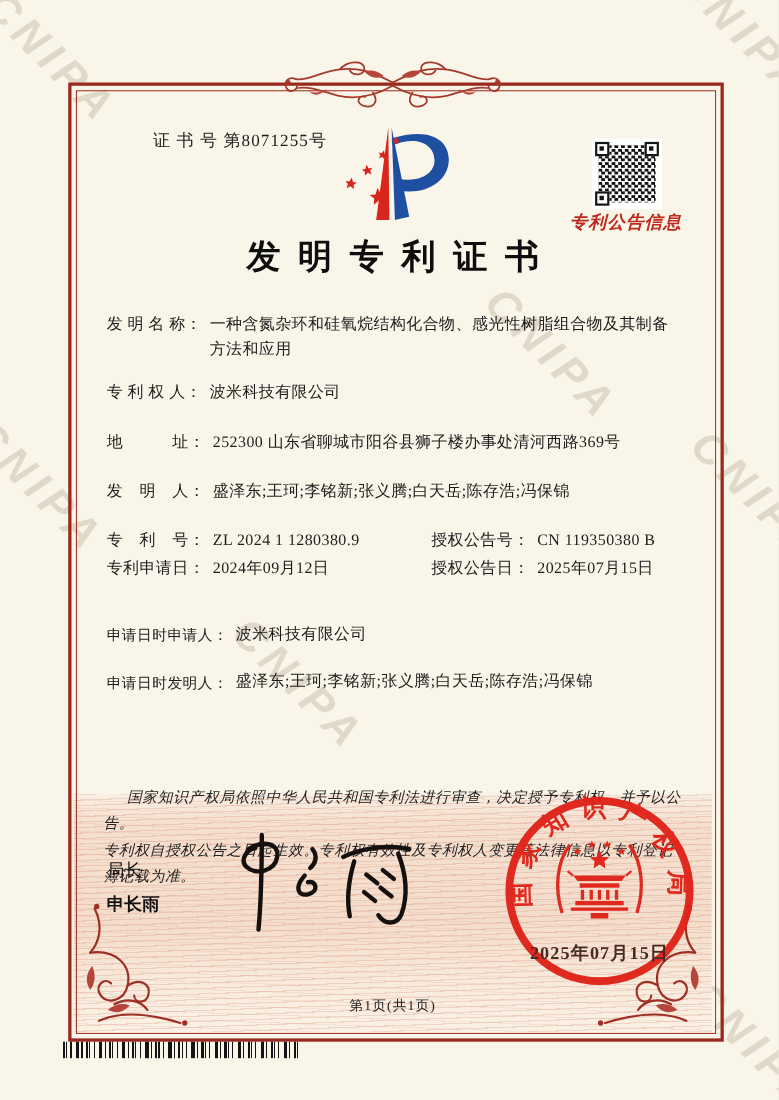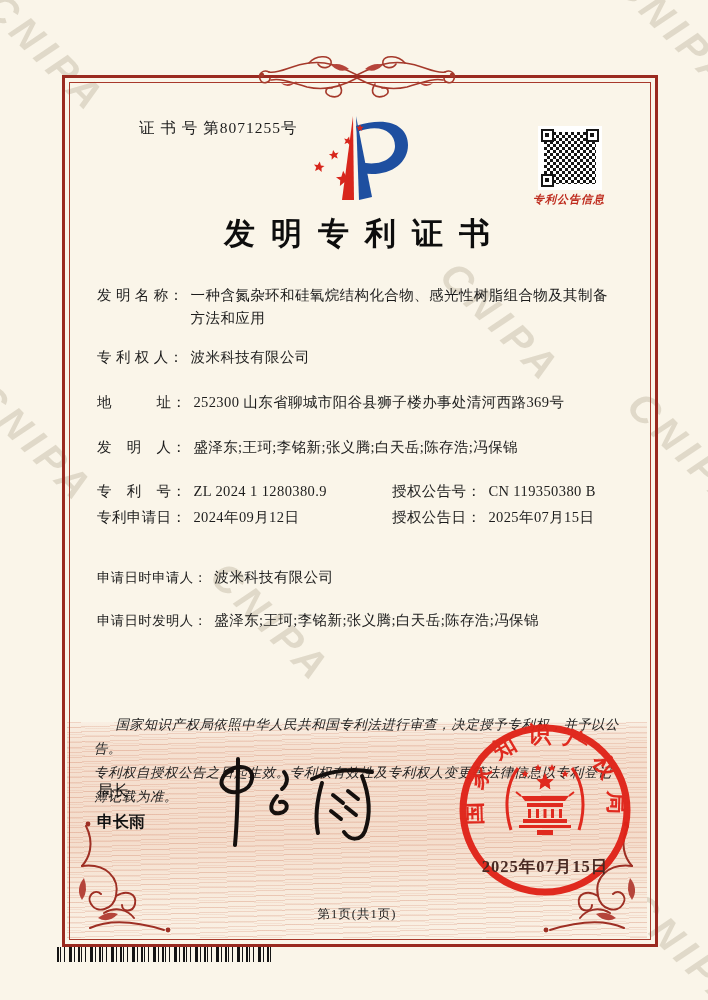--- a/index.html
+++ b/index.html
@@ -23,21 +23,21 @@
   .orn{position:absolute;z-index:4;}
   
   .cert-no{position:absolute;left:95px;top:118px;font-size:15.5px;letter-spacing:1px;z-index:5;margin-left:44px;}
   .logo{position:absolute;left:296px;top:110px;z-index:5;}
   .qr{position:absolute;left:538px;top:126px;width:58px;height:58px;background:#fff;padding:3px;z-index:5;}
   .qr-pattern{position:absolute;inset:6px;
       background:repeating-conic-gradient(#151515 0% 25%,#ffffff 25% 50%) 0 0/6px 6px;}
   .qr-finder{position:absolute;width:13px;height:13px;border:2.5px solid #151515;background:#fff;box-sizing:border-box;}
   .qr-finder:after{content:"";position:absolute;left:2px;top:2px;width:4px;height:4px;background:#151515;}
   .qr-f1{left:3px;top:3px}.qr-f2{right:3px;top:3px}.qr-f3{left:3px;bottom:3px}
-  .qr-caption{position:absolute;left:514px;top:192px;width:110px;text-align:center;font-size:11px;
+  .qr-caption{position:absolute;left:514px;top:192px;width:110px;text-align:center;font-size:16px;
       font-weight:bold;font-style:italic;color:#be2a1c;letter-spacing:1px;z-index:5;}
   .title{position:absolute;left:62px;top:213px;width:590px;text-align:center;font-size:31px;font-weight:bold;
       letter-spacing:16px;padding-left:16px;box-sizing:border-box;color:#0d0d0d;z-index:5;}
   .row{position:absolute;left:97px;width:540px;display:flex;align-items:flex-start;font-size:14.5px;
       letter-spacing:0.4px;z-index:5;line-height:23px;}
   .row .lab{white-space:pre;flex:none;}
   .row .val{margin-left:7px;}
   .r1{top:284px}.r1 .val{width:418px;}
   .r2{top:346px}.r3{top:391px}.r4{top:436px}
   .r5{top:480px}.r6{top:506px}

